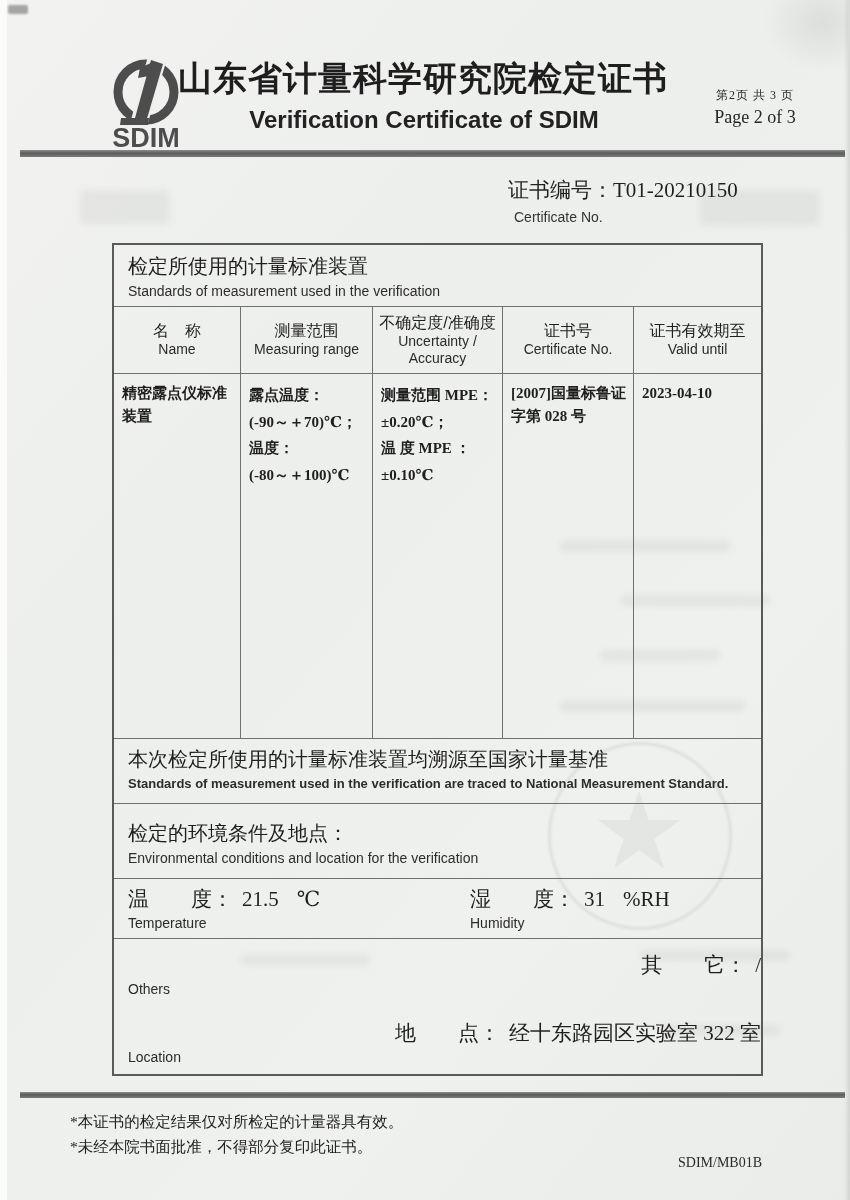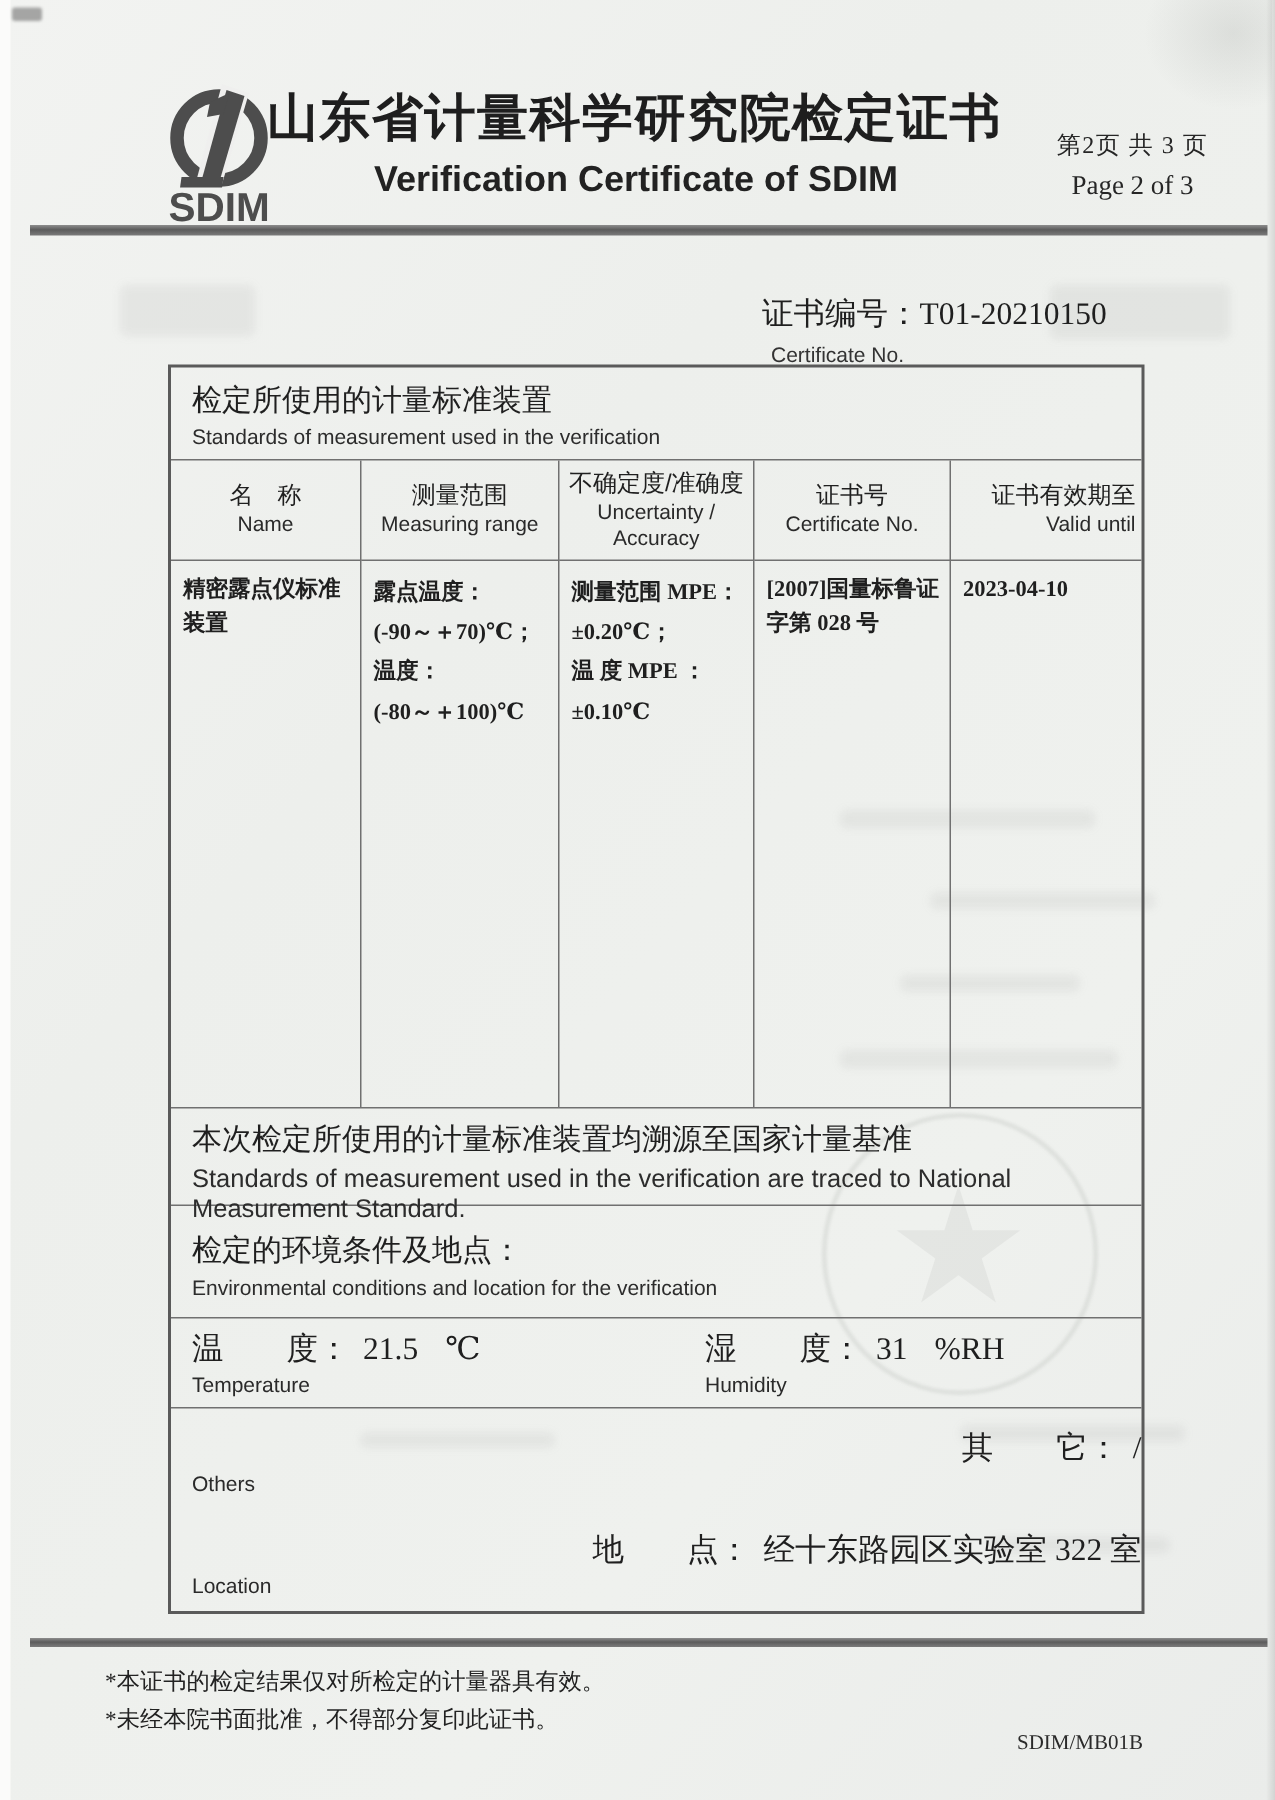--- a/index.html
+++ b/index.html
@@ -20,48 +20,48 @@
   .corner-smudge{position:absolute;right:2px;top:0;width:86px;height:74px;background:radial-gradient(ellipse at 70% 30%,rgba(90,95,90,.12),rgba(0,0,0,0) 70%);}
   .smudge{position:absolute;background:rgba(125,132,125,.10);filter:blur(3px);border-radius:5px;}
   .seal{position:absolute;left:548px;top:742px;width:178px;height:182px;border:3px solid rgba(135,142,135,.16);border-radius:50%;filter:blur(1px);}
   .seal-star{position:absolute;left:596px;top:790px;width:86px;height:86px;background:rgba(135,142,135,.10);filter:blur(2px);
     clip-path:polygon(50% 0%,61% 35%,98% 35%,68% 57%,79% 91%,50% 70%,21% 91%,32% 57%,2% 35%,39% 35%);}
   
   .logo{position:absolute;left:90px;top:54px;width:118px;height:98px;}
   .title-cn{position:absolute;left:178px;top:56px;width:492px;text-align:left;font-size:34px;font-weight:bold;letter-spacing:1px;color:#1e1e1e;}
   .title-en{position:absolute;left:178px;top:106px;width:492px;text-align:center;font-size:24px;font-weight:bold;color:#222;}
   .page-info{position:absolute;left:690px;top:86px;width:130px;text-align:center;line-height:1.5;}
-  .page-info .cn{font-size:16px;letter-spacing:1px;text-align:center;}
+  .page-info .cn{font-size:12px;letter-spacing:1px;text-align:center;}
   .page-info .en{font-size:18px;}
   .rule{position:absolute;left:20px;width:825px;background:linear-gradient(#8d8d8d,#5c5c5c 45%,#7b7b7b);}
   .rule-top{top:150px;height:7px;}
   .rule-bottom{top:1092px;height:6px;}
   
-  .certno{position:absolute;left:508px;top:195px;}
+  .certno{position:absolute;left:508px;top:176px;}
   .certno .line1{font-size:21px;color:#1f1f1f;}
   .certno .line2{font-size:14px;margin-top:5px;margin-left:6px;color:#333;}
   
   .box{position:absolute;left:112px;top:243px;width:651px;height:833px;border:2px solid #5a5a5a;box-sizing:border-box;}
   .row{position:absolute;left:0;width:647px;box-sizing:border-box;}
   .bline{border-bottom:1px solid #707070;}
   .sec-title-cn{font-size:20px;font-weight:500;color:#1f1f1f;font-family:"Liberation Sans","DejaVu Sans",sans-serif;}
   .sec-title-en{font-size:14px;color:#2c2c2c;font-family:"Liberation Sans","DejaVu Sans",sans-serif;margin-top:3px;}
   .rowA{top:0;height:62px;padding:8px 0 0 14px;}
   .thead{position:absolute;top:62px;height:67px;display:flex;width:647px;}
   .th{border-right:1px solid #707070;display:flex;flex-direction:column;justify-content:center;align-items:center;text-align:center;font-family:"Liberation Sans","DejaVu Sans",sans-serif;line-height:1.25;padding:2px 4px;box-sizing:border-box;border-bottom:1px solid #707070;}
   .th .cn{font-size:16px;color:#1f1f1f;}
   .th .en{font-size:14px;color:#2a2a2a;}
   .th:last-child{border-right:none;}
   .tbody{position:absolute;top:129px;height:365px;display:flex;width:647px;border-bottom:1px solid #707070;box-sizing:border-box;}
   .td{border-right:1px solid #707070;padding:8px 6px 0 8px;box-sizing:border-box;font-size:15px;line-height:1.5;color:#1f1f1f;font-weight:bold;}
   .td:last-child{border-right:none;}
   .td .mline{line-height:1.78;}
-  .c1{width:127px;}.c2{width:132px;}.c3{width:130px;}.c4{width:131px;}.c5{flex:1;align-items:flex-end;}
+  .c1{width:127px;}.c2{width:132px;}.c3{width:130px;}.c4{width:131px;}.c5{flex:1;}
   .rowD{top:494px;height:65px;padding:7px 0 0 14px;}
-  .rowD .sec-title-en{font-size:17px;}
+  .rowD .sec-title-en{font-size:13px;font-weight:bold;}
   .rowE{top:559px;height:75px;padding:16px 0 0 14px;}
   .rowF{top:634px;height:60px;padding:6px 0 0 14px;}
   .env-pair{position:relative;height:100%;}
   .env-item{position:absolute;top:0;}
   .env-item.right{left:342px;}
   .env-cjk{font-size:21px;color:#1f1f1f;text-align:right;}
   .env-val{margin-left:9px;}
   .env-unit{margin-left:18px;}
   .env-en{font-size:14px;font-family:"Liberation Sans","DejaVu Sans",sans-serif;color:#2a2a2a;margin-top:2px;}
   .rowG{top:694px;height:139px;padding:12px 0 0 14px;}

